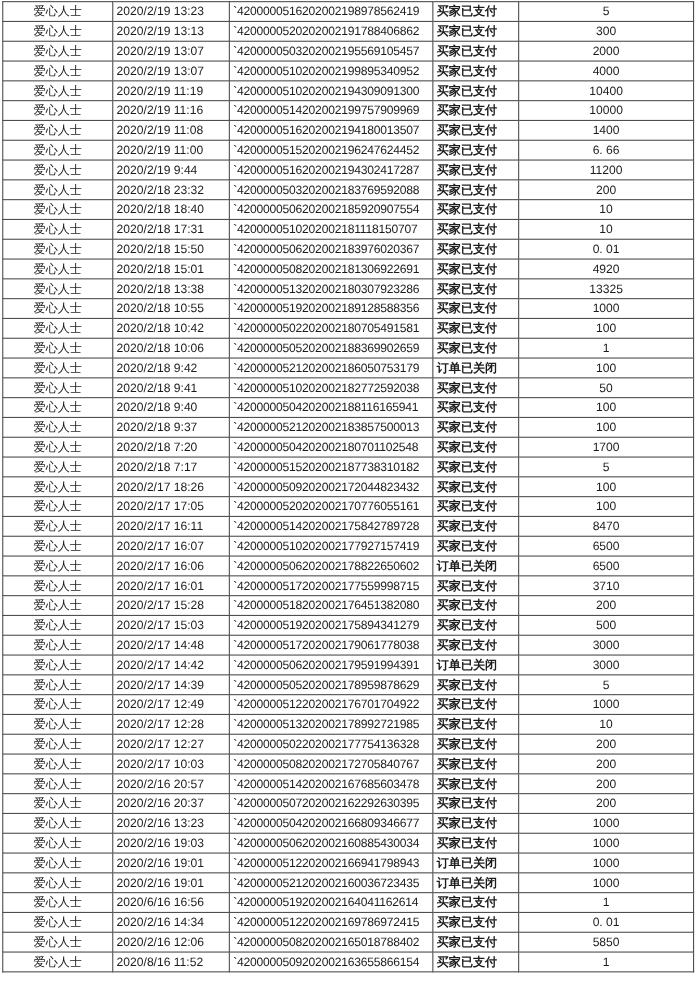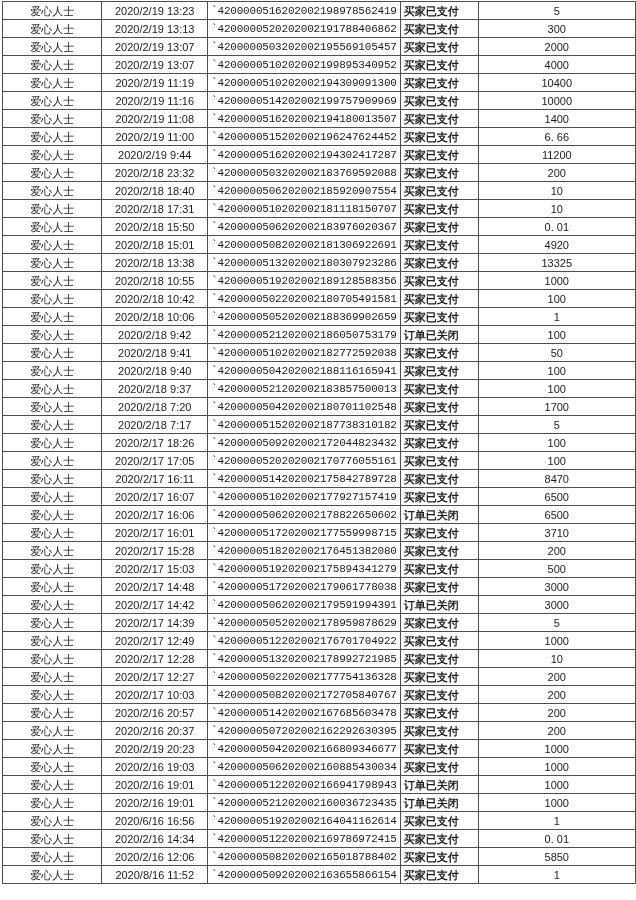--- a/index.html
+++ b/index.html
@@ -30,22 +30,22 @@
     border: 1px solid #4f4f4f;
     height: 18px;
     padding: 0 3px;
     box-sizing: border-box;
     white-space: nowrap;
     overflow: hidden;
     vertical-align: middle;
     line-height: 16px;
   }
   td.donor    { text-align: center; }
-  td.datetime { text-align: center; padding-right: 4px; }
-  td.order_no { text-align: left; padding-left: 2px; letter-spacing: -0.2px; font-family: Liberation Mono, monospace; }
+  td.datetime { text-align: left; padding-right: 4px; }
+  td.order_no { text-align: left; padding-left: 2px; letter-spacing: -0.2px; }
   td.status   { text-align: left; padding-left: 4px; font-weight: bold; }
   td.amount   { text-align: center; }
   col.c-donor    { width: 100px; }
   col.c-datetime { width: 106px; }
   col.c-order_no { width: 185px; }
   col.c-status   { width: 78px; }
   col.c-amount   { width: 159px; }
 </style>
 </head>
 <body>
@@ -342,21 +342,21 @@
         </tr>
         <tr>
           <td class="donor">爱心人士</td>
           <td class="datetime">2020/2/16 20:37</td>
           <td class="order_no">`4200000507202002162292630395</td>
           <td class="status">买家已支付</td>
           <td class="amount">200</td>
         </tr>
         <tr>
           <td class="donor">爱心人士</td>
-          <td class="datetime">2020/2/19 20:23</td>
+          <td class="datetime">2020/2/16 13:23</td>
           <td class="order_no">`4200000504202002166809346677</td>
           <td class="status">买家已支付</td>
           <td class="amount">1000</td>
         </tr>
         <tr>
           <td class="donor">爱心人士</td>
           <td class="datetime">2020/2/16 19:03</td>
           <td class="order_no">`4200000506202002160885430034</td>
           <td class="status">买家已支付</td>
           <td class="amount">1000</td>

